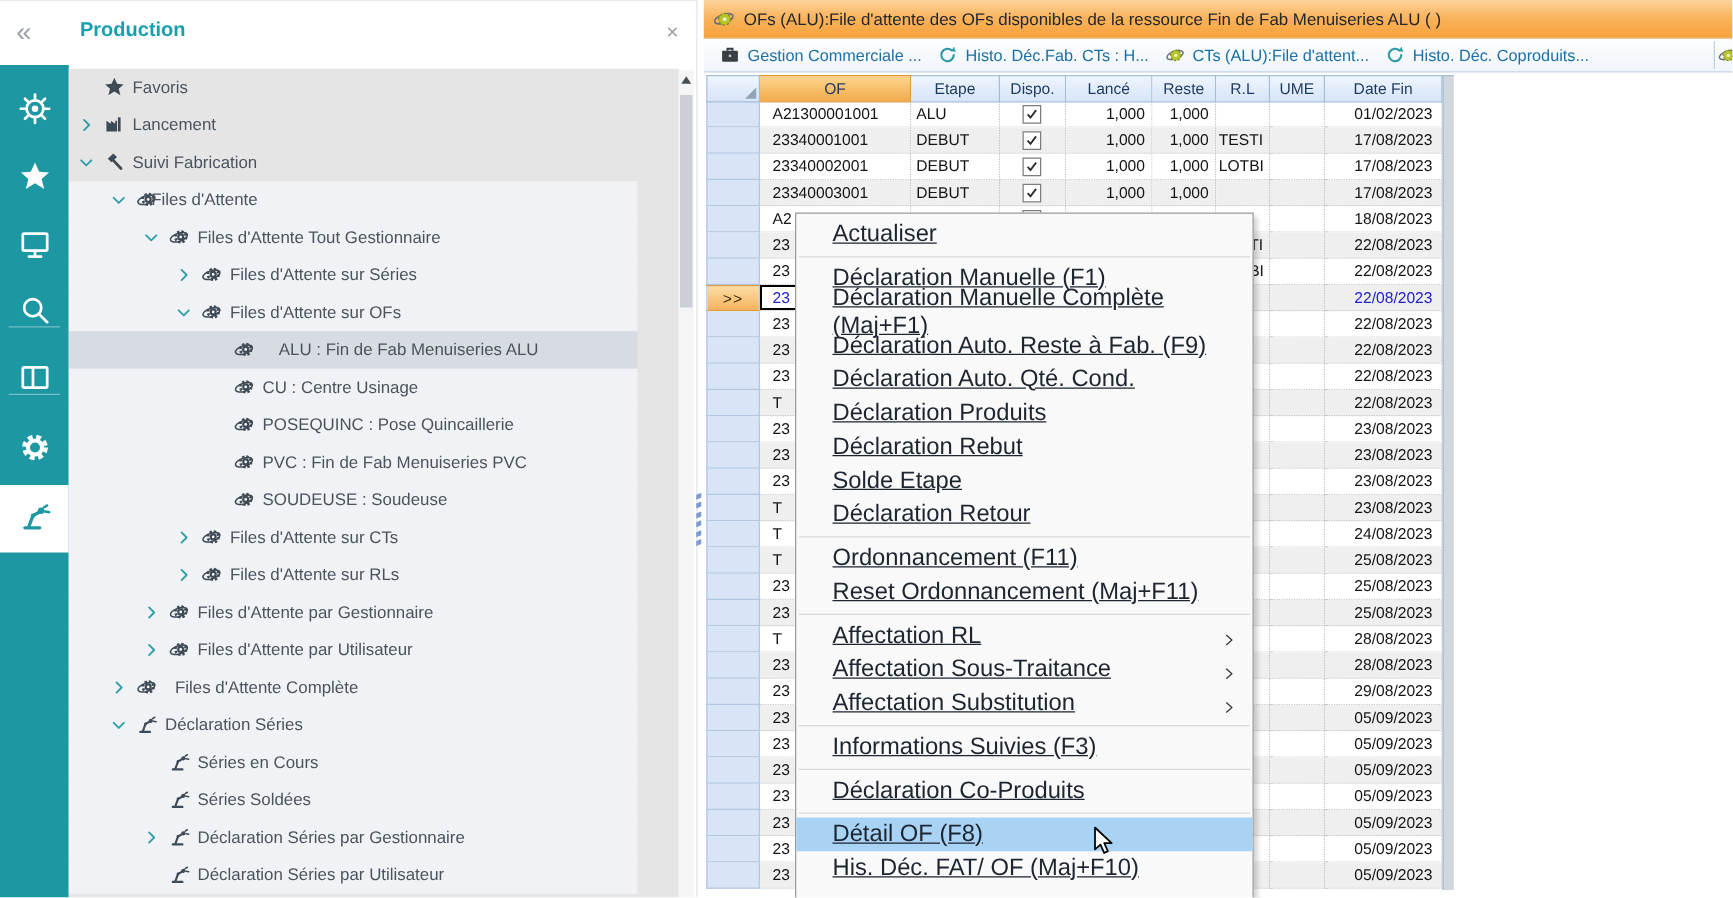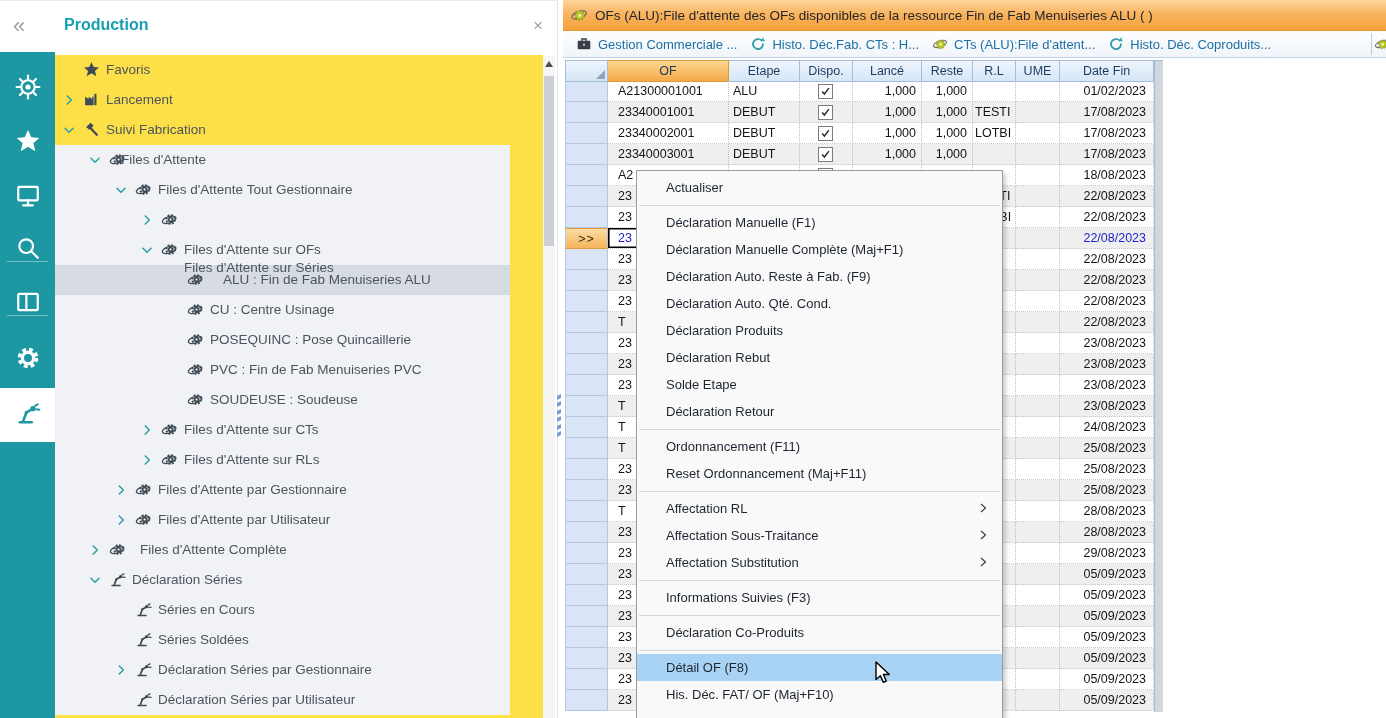--- a/index.html
+++ b/index.html
@@ -15,21 +15,21 @@
   .panel-close{position:absolute;left:533px;top:12px;font-size:17px;color:#9aa2ab;cursor:pointer;line-height:26px;}
 
   
   .rail{position:absolute;left:0;top:52px;width:55px;height:666px;background:#1d98a3;}
   .rail-item{position:absolute;left:0;width:55px;height:54px;display:flex;align-items:center;justify-content:center;color:#fff;}
   .rail-item.active{background:#fff;color:#1d98a3;}
   .rail-sep{position:absolute;left:7px;width:41px;height:1px;background:rgba(255,255,255,.38);}
   .rail-item svg{width:26px;height:26px;}
 
   
-  .tree{position:absolute;left:55px;top:55px;width:488px;height:663px;background:#fde047;overflow:hidden;}
+  .tree{position:absolute;left:55px;top:55px;width:488px;height:663px;background:#e5e5e5;overflow:hidden;}
   .tree-row{position:relative;height:30px;display:flex;align-items:center;cursor:pointer;}
   .tree-row .band-bg{position:absolute;left:0;top:0;bottom:0;right:33px;background:transparent;z-index:0;}
   .tree-row.band .band-bg{background:#f1f2f5;}
   .tree-row.selected .band-bg{background:#d7dce2;}
   .tree-chevron{position:absolute;width:14px;height:14px;top:8px;z-index:1;}
   .tree-icon{position:absolute;width:17px;height:17px;top:6px;color:#3e4a55;z-index:1;}
   .tree-icon svg{width:17px;height:17px;}
   .tree-label{position:absolute;top:7px;font-size:13.5px;color:#4b545e;white-space:nowrap;z-index:1;}
 
   
@@ -90,21 +90,21 @@
        display:flex;align-items:center;justify-content:center;cursor:pointer;}
   .chk svg{width:11px;height:11px;}
   .filler-strip{position:absolute;left:1154px;top:60px;width:9px;height:652px;background:#d2d7de;
                 border-left:1px solid #a3bcd9;border-top:1px solid #a3bcd9;box-sizing:border-box;}
 
   
   .ctx{position:absolute;left:636px;top:170px;width:367px;height:552px;background:#f9f9f9;
        border:1px solid #9b9b9b;box-sizing:border-box;padding-top:3px;z-index:50;
        box-shadow:3px 3px 4px rgba(0,0,0,.18);}
   .mi{height:27px;display:flex;align-items:center;padding-left:29px;padding-right:10px;
-      font-size:13px;color:#1d2530;position:relative;cursor:pointer;}
+      font-size:19px;color:#1d2530;position:relative;cursor:pointer;text-decoration:underline;}
   .mi.hl{background:#a8d3f4;}
   .mi .sub{position:absolute;right:13px;top:7px;width:12px;height:12px;}
   .msep{height:1px;background:#d8d8d8;margin:3.5px 2px;}
 
   
   .cursor{position:absolute;left:874px;top:661px;width:24px;height:24px;z-index:60;pointer-events:none;}
 </style>
 </head>
 <body>
 
@@ -232,21 +232,21 @@
             <path d="M9 5 L16 12 L9 19"></path>
           </svg></span>
         <span class="tree-icon" style="left: 106px;"><svg viewBox="0 0 24 24">
             <g fill="none" stroke="currentColor">
               <ellipse cx="11.5" cy="12.5" rx="10" ry="4.6" transform="rotate(-18 11.5 12.5)" stroke-width="1.8"></ellipse>
               <circle cx="13.5" cy="12" r="6" stroke-width="3" stroke-dasharray="2.6 2.1"></circle>
             </g>
             <circle cx="13.5" cy="12" r="4" fill="currentColor"></circle>
             <circle cx="13.5" cy="12" r="1.5" fill="#fff"></circle>
           </svg></span>
-        <span class="tree-label" style="left: 129px; margin-top: 48px;">Files d'Attente sur Séries</span>
+        <span class="tree-label" style="left: 129px;">Files d'Attente sur Séries</span>
       </div>
       <div class="tree-row band">
         <div class="band-bg"></div>
         <span class="tree-chevron" style="left: 85px;"><svg viewBox="0 0 24 24" fill="none" stroke="#2f9faa" stroke-width="2.6" stroke-linecap="round" stroke-linejoin="round">
             <path d="M5 9 L12 16 L19 9"></path>
           </svg></span>
         <span class="tree-icon" style="left: 106px;"><svg viewBox="0 0 24 24">
             <g fill="none" stroke="currentColor">
               <ellipse cx="11.5" cy="12.5" rx="10" ry="4.6" transform="rotate(-18 11.5 12.5)" stroke-width="1.8"></ellipse>
               <circle cx="13.5" cy="12" r="6" stroke-width="3" stroke-dasharray="2.6 2.1"></circle>

